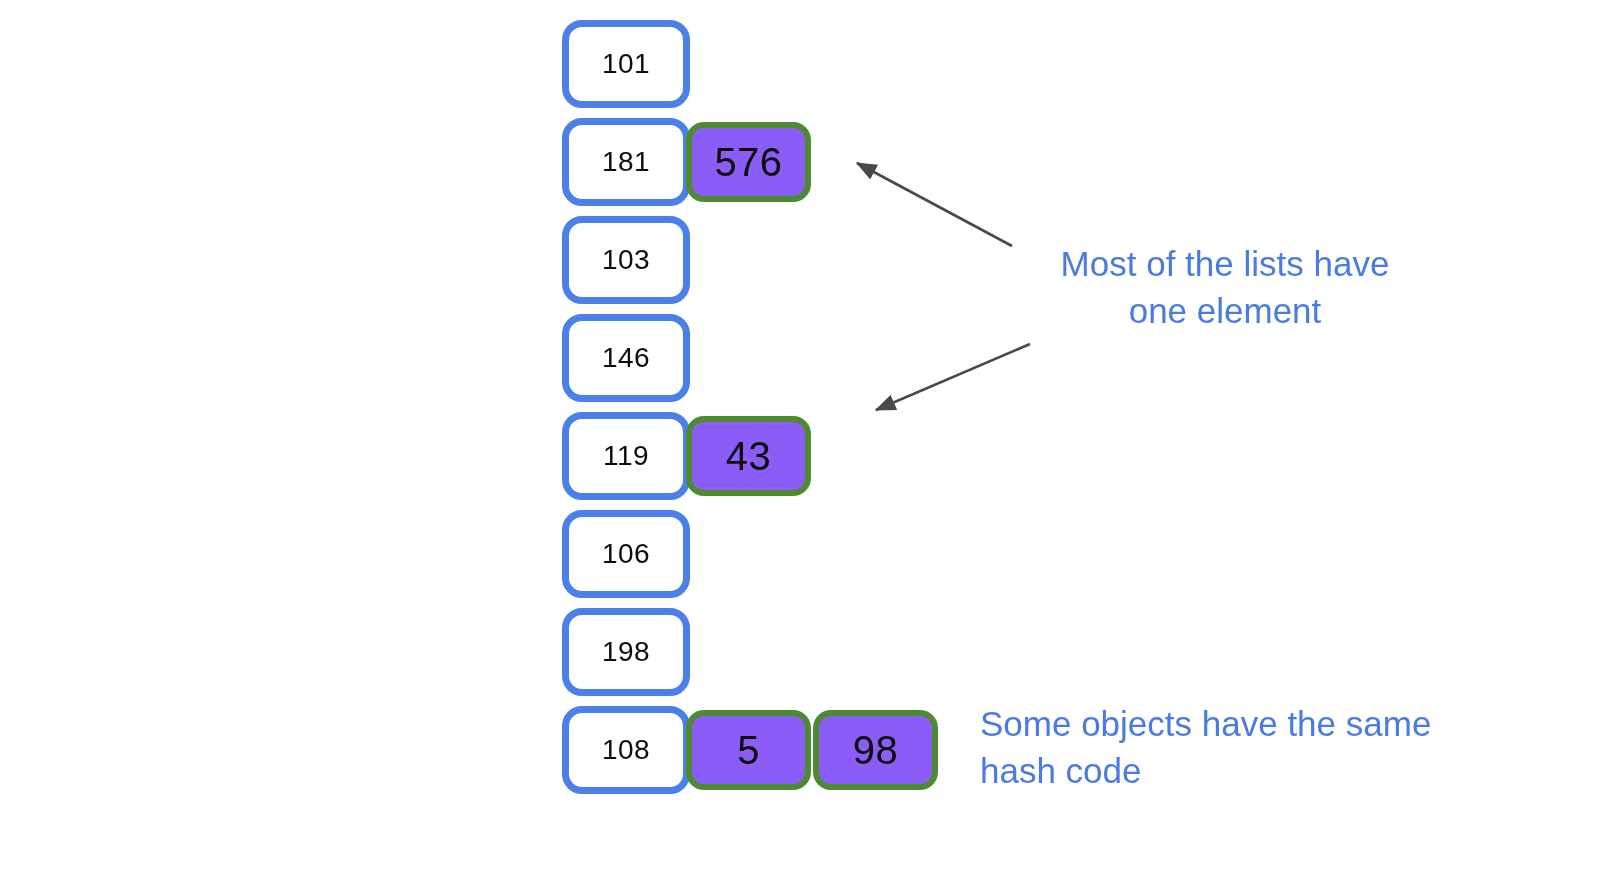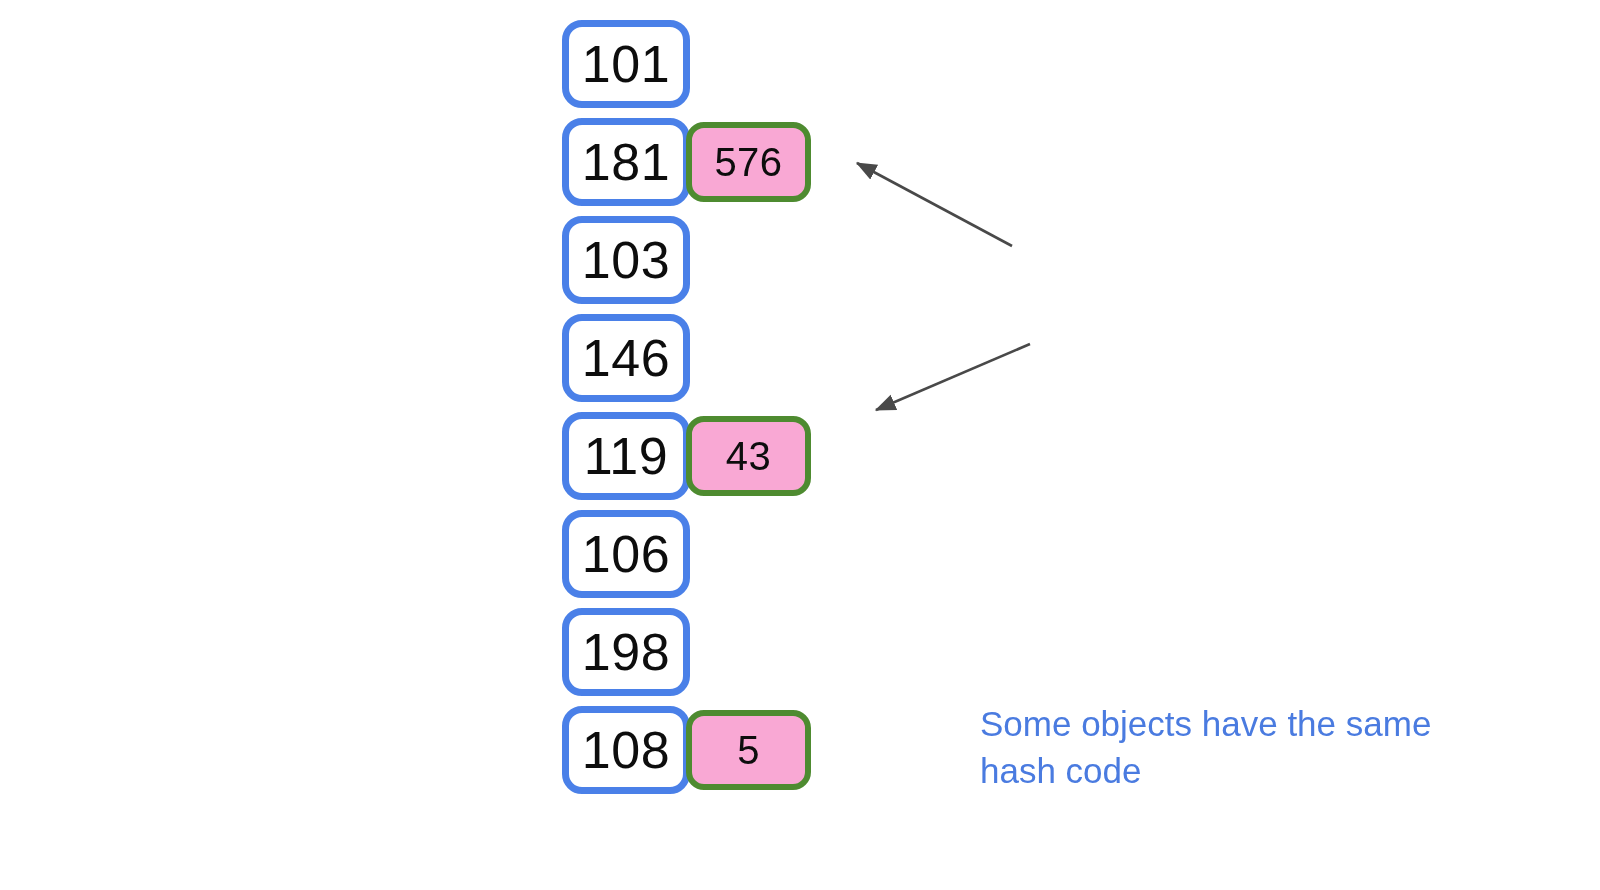--- a/index.html
+++ b/index.html
@@ -38,42 +38,42 @@
     box-sizing: border-box;
     border: 7px solid #4a80e8;
     border-radius: 20px;
     background: #ffffff;
     display: flex;
     align-items: center;
     justify-content: center;
     z-index: 2;
   }
   .bucket-index {
-    font-size: 52px;
+    font-size: 28px;
     color: #0d0d0d;
     line-height: 1;
     letter-spacing: 0.5px;
     font-family: "Liberation Sans", sans-serif;
   }
 
   
   .chain {
     position: absolute;
     left: 124px;
     top: 4px;
     display: flex;
     z-index: 3;
   }
   .chain-cell {
     width: 125px;
     height: 80px;
     box-sizing: border-box;
     border: 6px solid #4e8b30;
     border-radius: 18px;
-    background: #f9a8d4;
+    background: #8b5cf6;
     display: flex;
     align-items: center;
     justify-content: center;
     margin-right: 2px;
   }
   .chain-cell:last-child { margin-right: 0; }
   .chain-value {
     font-size: 40px;
     color: #0d0d0d;
     line-height: 1;
@@ -177,32 +177,37 @@
     </div>
   </div>
 
   <div class="bucket-row" style="top:706px;">
     <div class="bucket-cell">
       <span class="bucket-index">108</span>
     </div>
     <div class="chain">
       <div class="chain-cell">
         <span class="chain-value">5</span>
+      </div>
+      <div class="chain-cell">
+        <span class="chain-value">98</span>
       </div>
     </div>
   </div>
 
   <svg id="arrow-layer" viewBox="0 0 1600 890">
     <defs>
       <marker id="arrowhead" markerWidth="9" markerHeight="9" refX="7.5" refY="3.2" orient="auto">
         <path d="M 0 0 L 8 3.2 L 0 6.4 z" fill="#494949"></path>
       </marker>
     </defs>
     <line x1="1012" y1="246" x2="857" y2="163" stroke="#494949" stroke-width="2.6" marker-end="url(#arrowhead)"></line>
     <line x1="1030" y1="344" x2="876" y2="410" stroke="#494949" stroke-width="2.6" marker-end="url(#arrowhead)"></line>
   </svg>
 
 
+  <div class="annotation" id="annotation-most-lists">Most of the lists have
+one element</div>
 
   <div class="annotation" id="annotation-same-hash">Some objects have the same
 hash code</div>
 
 </div>
 
 </body></html>

